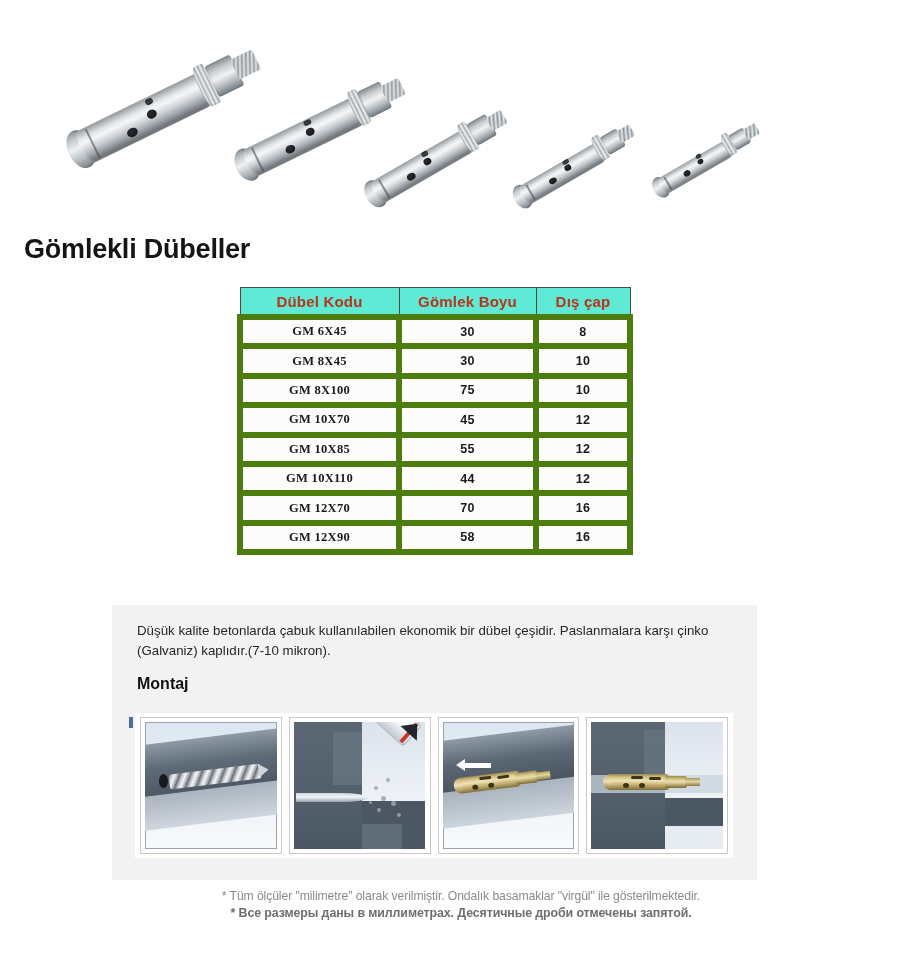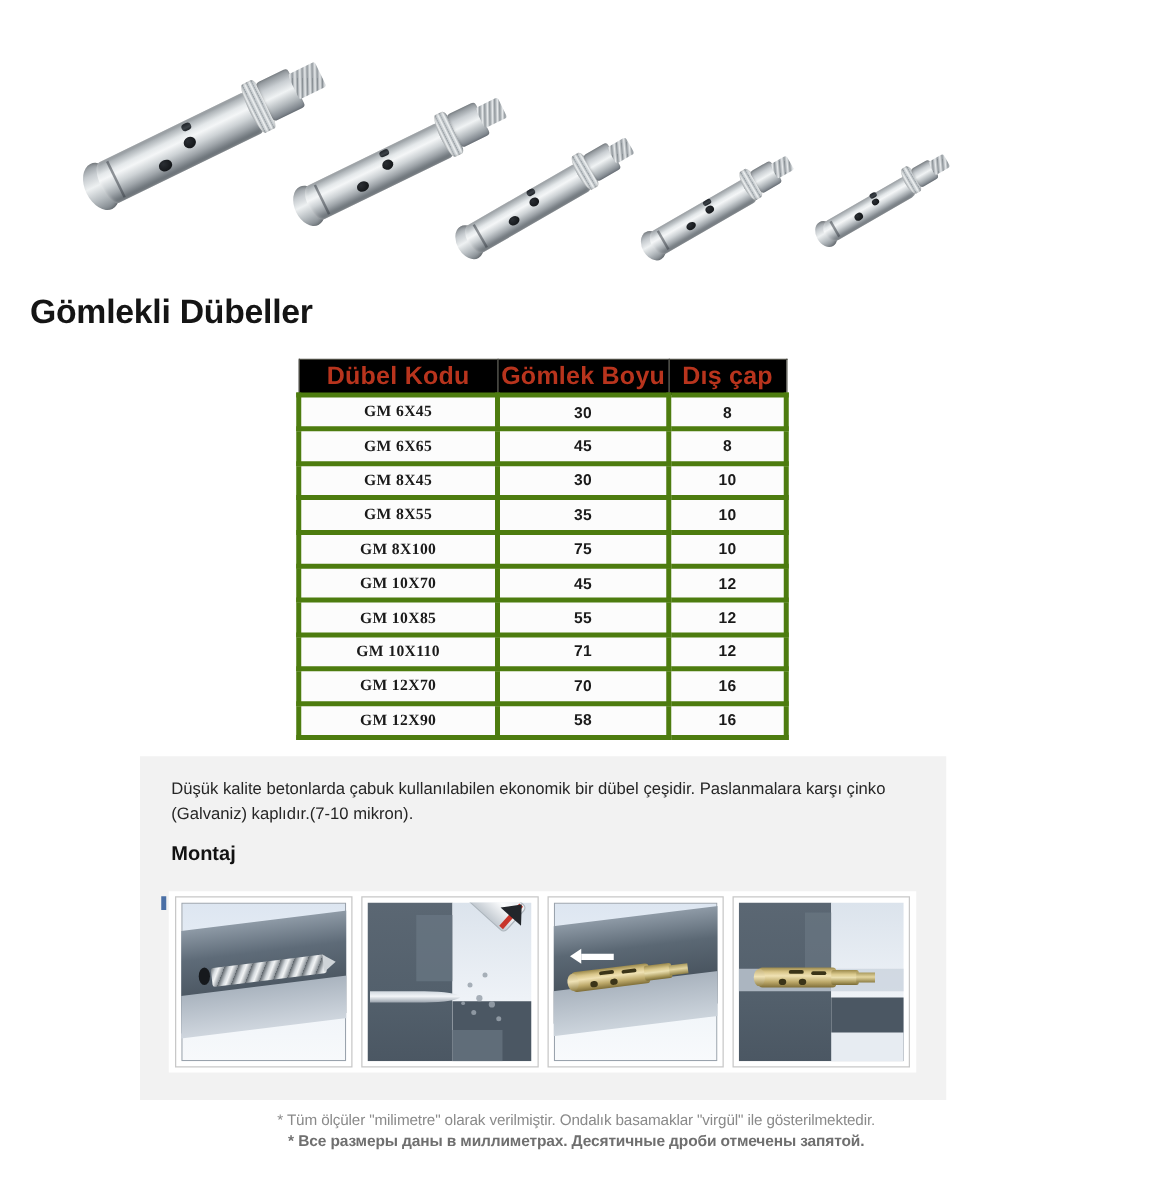--- a/index.html
+++ b/index.html
@@ -92,28 +92,28 @@
     position: absolute;
     left: 237px; top: 287px;
     width: 390px;
   }
   table.spec {
     border-collapse: collapse;
     width: 390px;
     table-layout: fixed;
   }
   table.spec th, table.spec td {
-    border: 4px solid #4d7c0f;
+    border: 6px solid #4d7c0f;
     text-align: center;
     padding: 0;
   }
   table.spec thead th {
-    background: #000000;
+    background: #5eead4;
     color: #b8341d;
-    font-size: 20px;
+    font-size: 15px;
     font-weight: bold;
     height: 26px;
     border: 1px solid #4a4a42;
     letter-spacing: .2px;
   }
   table.spec tbody td {
     background: #fcfcfc;
     color: #1a1a1a;
     font-size: 12.5px;
     font-weight: bold;
@@ -510,52 +510,42 @@
         <th>Dış çap</th>
       </tr>
     </thead>
     <tbody id="spec-body">
         <tr>
           <td>GM 6X45</td>
           <td class="num">30</td>
           <td class="num">8</td>
         </tr>
         <tr>
-          <td>GM 6X65</td>
-          <td class="num">45</td>
-          <td class="num">8</td>
-        </tr>
-        <tr>
           <td>GM 8X45</td>
           <td class="num">30</td>
           <td class="num">10</td>
         </tr>
         <tr>
-          <td>GM 8X55</td>
-          <td class="num">35</td>
-          <td class="num">10</td>
-        </tr>
-        <tr>
           <td>GM 8X100</td>
           <td class="num">75</td>
           <td class="num">10</td>
         </tr>
         <tr>
           <td>GM 10X70</td>
           <td class="num">45</td>
           <td class="num">12</td>
         </tr>
         <tr>
           <td>GM 10X85</td>
           <td class="num">55</td>
           <td class="num">12</td>
         </tr>
         <tr>
           <td>GM 10X110</td>
-          <td class="num">71</td>
+          <td class="num">44</td>
           <td class="num">12</td>
         </tr>
         <tr>
           <td>GM 12X70</td>
           <td class="num">70</td>
           <td class="num">16</td>
         </tr>
         <tr>
           <td>GM 12X90</td>
           <td class="num">58</td>

